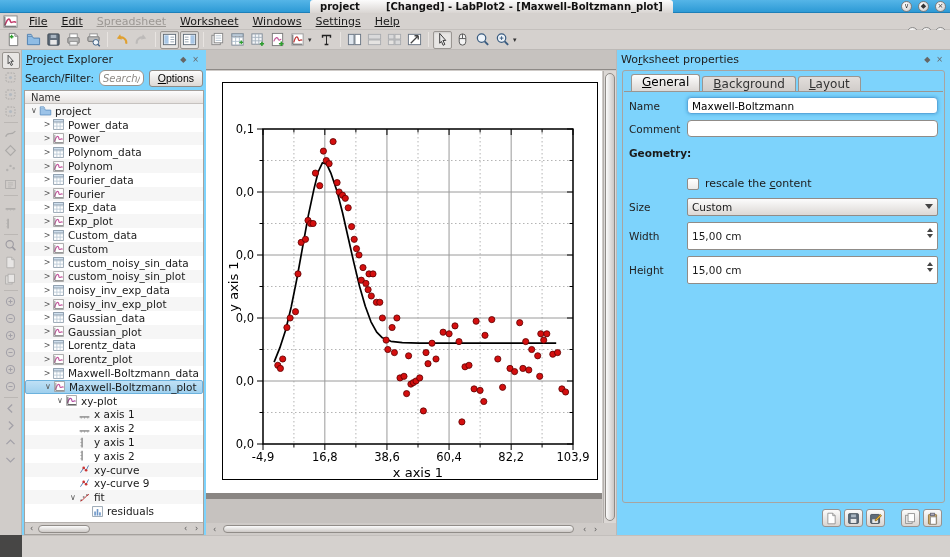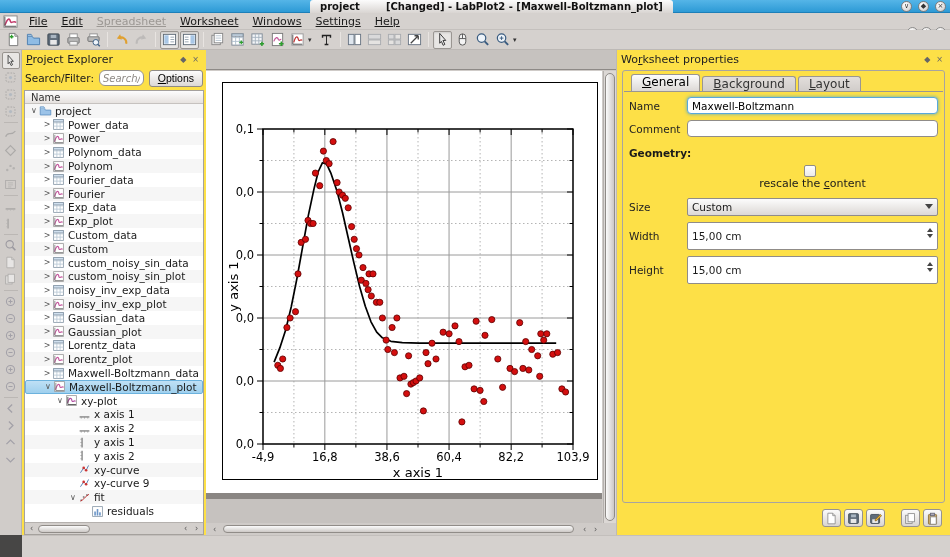--- a/index.html
+++ b/index.html
@@ -1,17 +1,17 @@
 <!DOCTYPE html>
 <html><head>
 <meta charset="utf-8">
 <style>
   * { margin:0; padding:0; box-sizing:border-box; }
   html,body { background:#9a9a9a; }
-  #app{ position:relative; width:950px; height:557px; background:#fde047;
+  #app{ position:relative; width:950px; height:557px; background:#7dd3fc;
         font-family:"DejaVu Sans",sans-serif; font-size:11px; color:#1a1a1a; overflow:hidden;
         -webkit-user-select:none; user-select:none;}
   
   .titlebar{position:absolute;left:0;top:0;right:0;height:13px;
     background:linear-gradient(#55b5e7,#2d9ad5);border-bottom:1px solid #1d7fb8;}
   .title-tab{position:absolute;left:310px;top:0;height:13px;display:flex;align-items:center;gap:26px;
     background:linear-gradient(#fcfcfc,#d9d5d2);border-radius:3px 3px 0 0;padding:0 10px;
     font-size:10px;font-weight:bold;color:#111;}
   .winbtns{position:absolute;right:4px;top:1px;display:flex;gap:6px;}
   .winbtn{width:11px;height:11px;border-radius:50%;border:1px solid #7d7d7d;
@@ -86,22 +86,22 @@
   .tabs{position:absolute;left:8px;top:3px;display:flex;align-items:flex-end;height:18px;}
   .tab{height:16px;padding:0 10px;border:1px solid #9a9692;border-bottom:none;border-radius:3px 3px 0 0;
     background:linear-gradient(#e2dedb,#cfcbc8);font-size:12px;line-height:15px;margin-right:2px;color:#333;}
   .tab.active{height:18px;background:linear-gradient(#fdfdfd,#dad6d3);font-weight:normal;color:#000;}
   .tabline{position:absolute;left:1px;right:1px;top:20px;height:1px;background:#9a9692;}
   .form{position:absolute;left:6px;right:6px;top:26px;}
   .frow{display:flex;align-items:center;margin-bottom:6px;}
   .frow label.fl{width:58px;font-size:10.5px;color:#222;flex:0 0 auto;}
   .tinput{flex:1;height:17px;border:1px solid #908c88;border-radius:4px;background:#fff;font:10.5px "DejaVu Sans",sans-serif;padding:0 4px;}
   .tinput.focus{border:1px solid #58a8dc;box-shadow:0 0 3px 1px rgba(70,160,215,.55);}
-  .geom{font-weight:bold;margin:10px 0 6px 0;font-size:10.5px;}
-  .cbrow{display:flex;align-items:center;margin:0 0 8px 58px;flex-direction:column;}
+  .geom{font-weight:bold;margin:10px 0 18px 0;font-size:10.5px;}
+  .cbrow{display:flex;align-items:center;margin:0 0 8px 58px;}
   .checkbox{width:12px;height:12px;border:1px solid #908c88;border-radius:2px;background:linear-gradient(#fff,#eceae8);margin-right:6px;}
   .combo{flex:1;height:18px;border:1px solid #908c88;border-radius:2px;background:linear-gradient(#fcfcfc,#dcd8d5);
     display:flex;align-items:center;padding:0 4px;font-size:10.5px;position:relative;}
   .combo .carr{position:absolute;right:4px;top:5px;width:0;height:0;border:4px solid transparent;border-top:5px solid #444;}
   .spin{flex:1;height:28px;border:1px solid #908c88;border-radius:2px;background:#fff;display:flex;align-items:center;padding:0 4px;font-size:10.5px;position:relative;}
   .spin .sarr{position:absolute;right:4px;top:2px;display:flex;flex-direction:column;gap:2px;}
   .spin .up{width:0;height:0;border:3.5px solid transparent;border-bottom:4.5px solid #444;}
   .spin .dn{width:0;height:0;border:3.5px solid transparent;border-top:4.5px solid #444;}
   .propfoot{position:absolute;right:8px;bottom:8px;display:flex;gap:3px;}
   .propfoot .gap{width:10px;}

